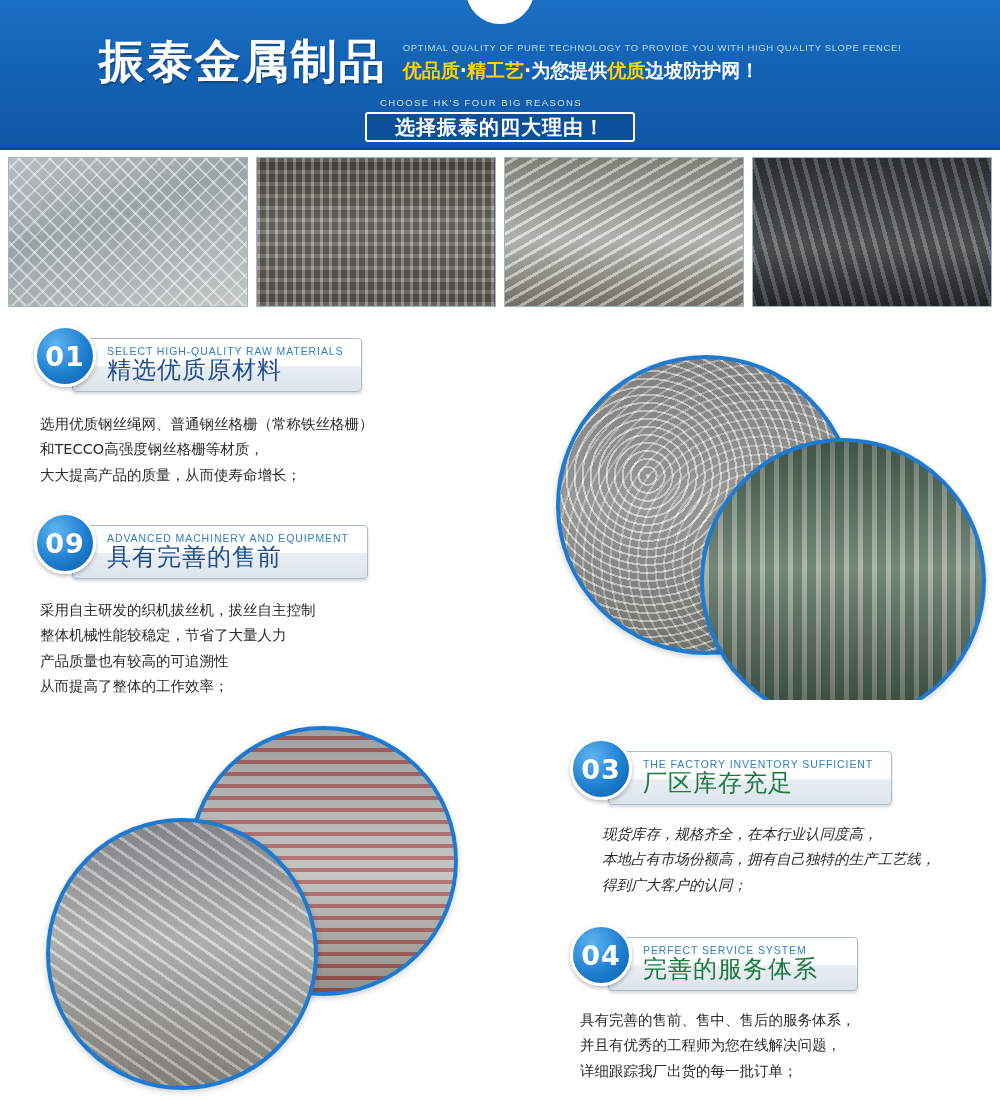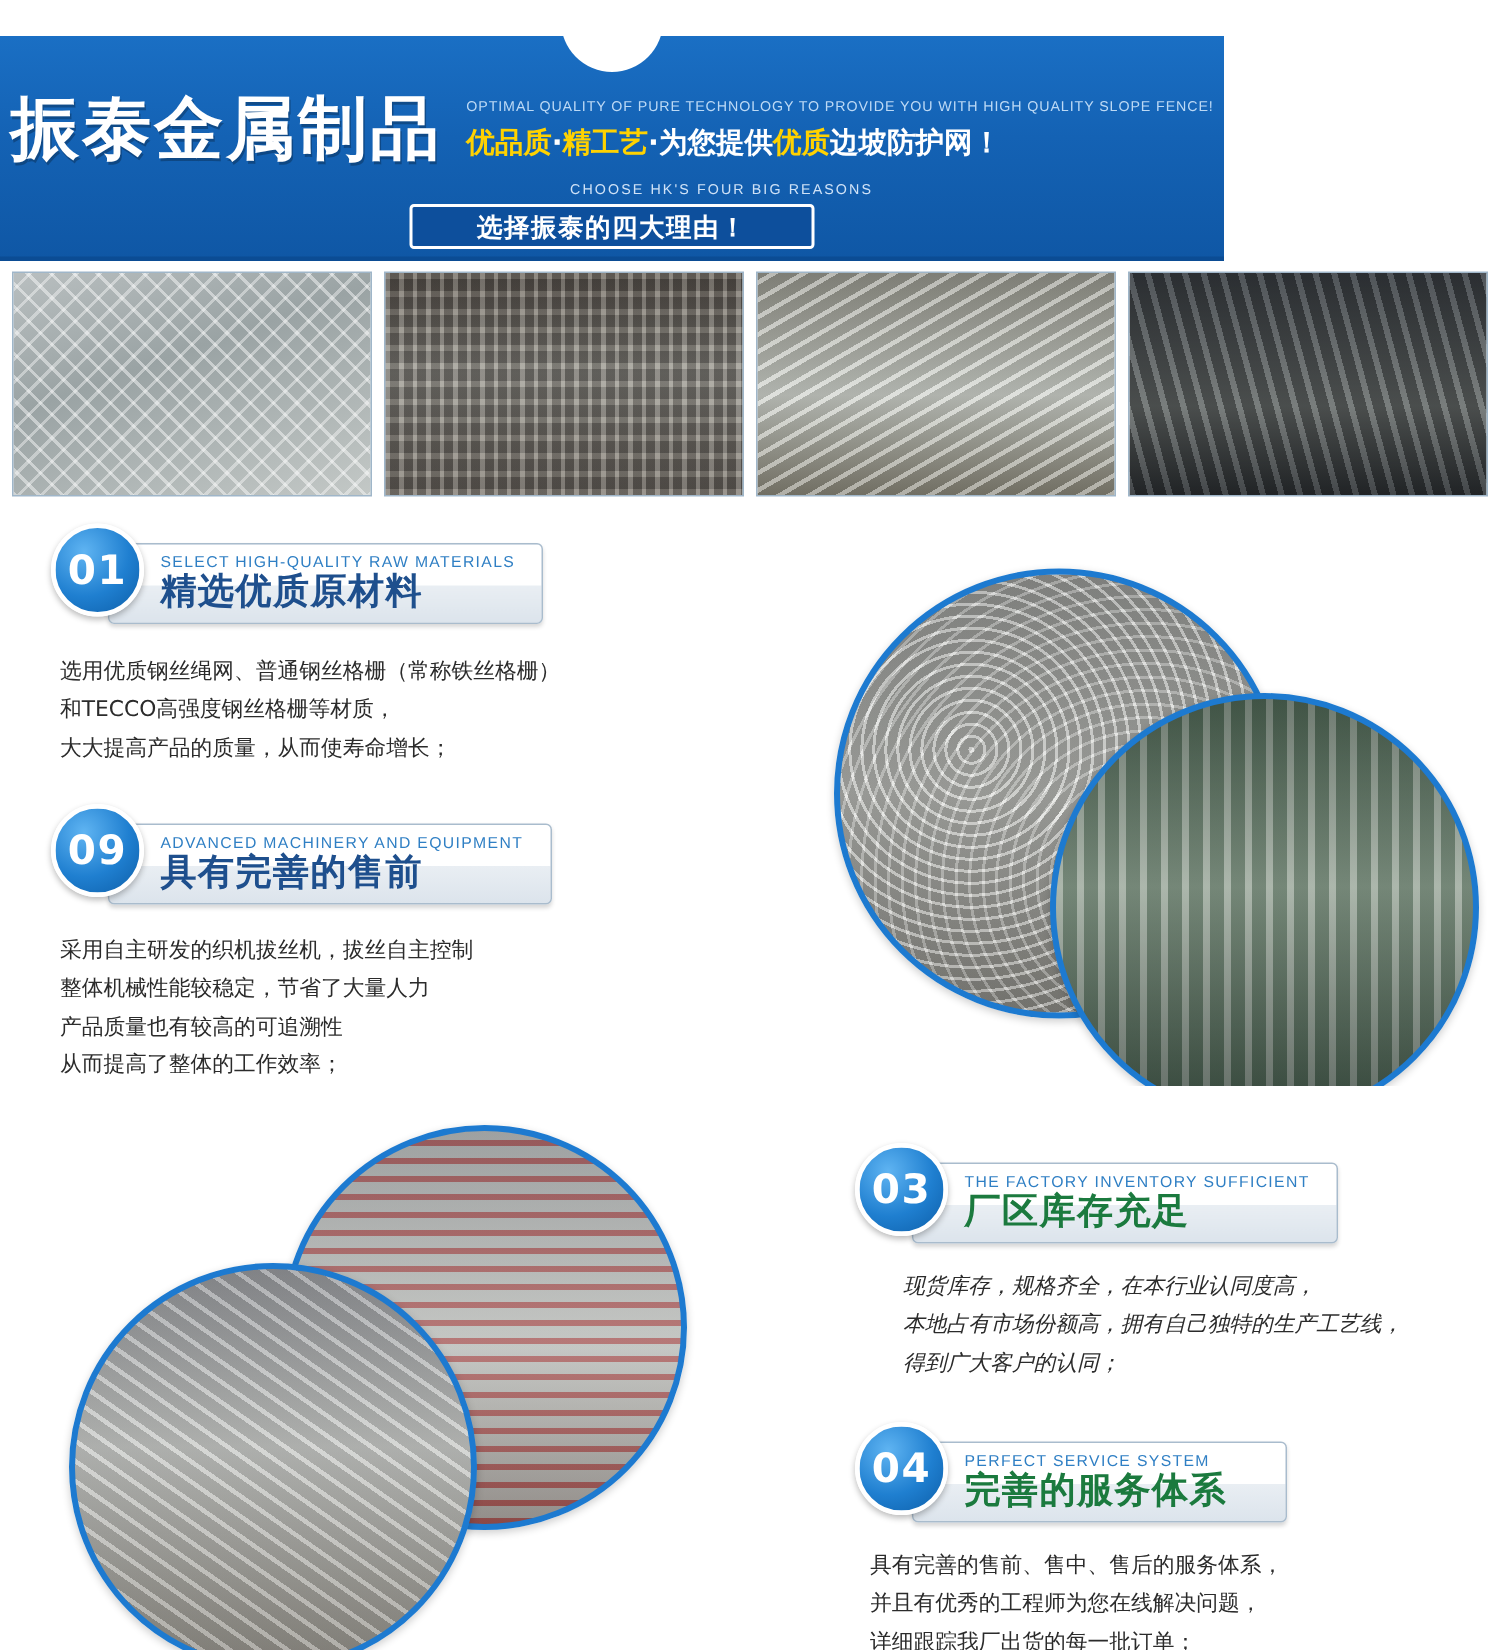--- a/index.html
+++ b/index.html
@@ -11,25 +11,24 @@
     overflow: hidden;
   }
   .page {
     width: 1000px; height: 1100px;
     position: relative;
     background: #ffffff;
   }
   
   .header {
     position: relative;
-    width: 816px;
+    width: 1000px;
     height: 150px;
     background: linear-gradient(180deg,#1a6fc4 0%, #1462b4 45%, #0f57a5 100%);
     overflow: hidden;
-    margin-top: 24px;
   }
   .header::after{
     content:"";
     position:absolute;
     left:0; right:0; bottom:0;
     height:3px;
     background:#0b4c94;
   }
   .header-notch{
     position:absolute;
@@ -89,21 +88,21 @@
     top:112px;
     width:270px;
     height:30px;
     background:#0d4f9c;
     border:2px solid #ffffff;
     border-radius:3px;
     display:flex; align-items:center; justify-content:center;
   }
   .ribbon span{
     font-family:"DejaVu Sans", sans-serif;
-    font-size:17px;
+    font-size:20px;
     font-weight:bold;
     color:#ffffff;
     letter-spacing:1px;
   }
   
   .photo-strip{
     position:absolute;
     top:157px; left:0;
     width:1000px;
     height:150px;
@@ -201,21 +200,21 @@
   .badge-en{
     font-size:10.5px;
     color:#2f7fc4;
     letter-spacing:0.9px;
     white-space:nowrap;
     margin-bottom:1px;
   }
   .badge-cn{
     font-family:"DejaVu Sans", sans-serif;
     font-size:24px;
-    font-weight:bold;
+    font-weight:normal;
     color:#1e4f8d;
     letter-spacing:1px;
     white-space:nowrap;
     line-height:1.05;
   }
   .badge-cn.green{ color:#1b7a3e; }
   
   .body-text{
     position:absolute;
     font-family:"DejaVu Sans", sans-serif;

